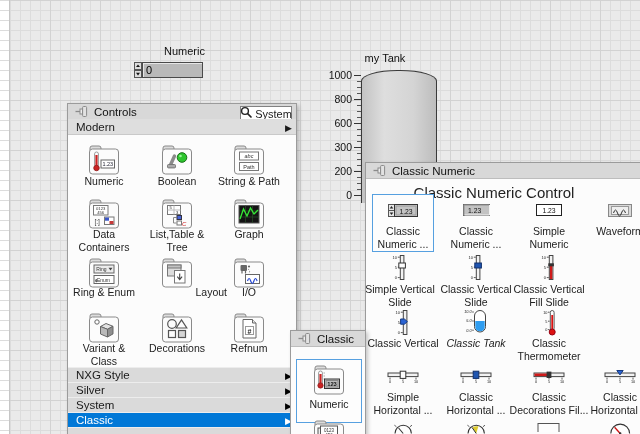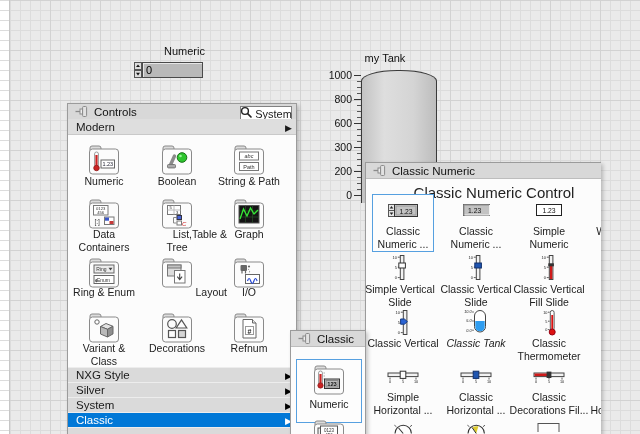--- a/index.html
+++ b/index.html
@@ -192,21 +192,21 @@
   <line x1="13" y1="7.5" x2="13" y2="16.5" stroke="#bbb"></line>
   <line x1="6.5" y1="12" x2="19.5" y2="12" stroke="#bbb"></line>
   <text x="9.7" y="11.4" font-size="4.2" text-anchor="middle" fill="#333">5</text>
   <text x="16.2" y="16" font-size="4.2" text-anchor="middle" fill="#333">3</text>
   <path d="M12.5 19.5 h3 M12.5 19.5 v5.5 h3" stroke="#888" fill="none"></path>
   <rect x="16" y="17.5" width="4.5" height="4" fill="#4a66d8" stroke="#334"></rect>
   <text x="21" y="27.5" font-size="6" fill="#c22" font-style="italic">C</text>
   <rect x="16" y="23" width="4.5" height="4" fill="#fff" stroke="#777"></rect>
             </svg>
           </div>
-          <div class="lbl abs" style="left: -16px; width: 100px; text-align: right; top: 33px;">List,Table &amp;</div>
+          <div class="lbl abs" style="left: -16px; width: 100px; text-align: center; top: 33px;">List,Table &amp;</div>
           <div class="lbl abs" style="left: -16px; width: 100px; text-align: center; top: 46px;">Tree</div>
         </div>
         <div class="pitem" style="left: 147px; top: 91px; width: 68px;">
           <div class="iconwrap" style="margin-top: 3px;">
             <svg width="32" height="32" viewBox="0 0 32 32">
               <rect x="2" y="2" width="11" height="6" rx="2" fill="#dcdcdc" stroke="#8a8a8a"></rect>
   <rect x="1.5" y="5" width="29" height="25" rx="3" fill="#fcfcfc" stroke="#8a8a8a"></rect>
               <rect x="6" y="7.5" width="20" height="17.5" fill="#141414" stroke="#555"></rect>
   <path d="M6 13 h20 M6 19 h20 M12.5 7.5 v17.5 M19.5 7.5 v17.5" stroke="#2a4d2a" stroke-width="0.7"></path>
   <polyline points="7,21 10.5,11 14,18 17.5,10 21,16 25,12" fill="none" stroke="#35e835" stroke-width="1.3"></polyline>
@@ -300,21 +300,21 @@
       </div>
     <div id="bottom-cats">
         <div class="cat-row" style="top: 263px;"><span>NXG Style</span><span class="arr">▶</span></div>
         <div class="cat-row" style="top: 278px;"><span>Silver</span><span class="arr">▶</span></div>
         <div class="cat-row" style="top: 293px;"><span>System</span><span class="arr">▶</span></div>
         <div class="cat-row sel" style="top: 308px;"><span>Classic</span><span class="arr">▶</span></div>
         <div class="cat-row" style="top: 323px; height: 9px;"></div>
       </div>
   </div>
 
-  <div class="palette" id="cn-palette" style="left:365px;top:162px;width:236px;height:273px;border-right:none;">
+  <div class="palette" id="cn-palette" style="left:365px;top:162px;width:276px;height:273px;border-right:none;">
     <div class="pal-header">
       <span id="pin2"><svg width="13" height="15" viewBox="0 0 13 15">
             <line x1="0.5" y1="9.5" x2="5" y2="9.5" stroke="#8a8a8a" stroke-width="1.3"></line>
  <rect x="5" y="7" width="2.6" height="5" fill="#eee" stroke="#8a8a8a"></rect>
  <rect x="7.6" y="4.5" width="4" height="10" rx="1" fill="#e2e2e2" stroke="#8a8a8a"></rect>
           </svg></span>
       <span class="pal-title">Classic Numeric</span>
     </div>
     <div id="cn-tooltip" style="left:18px;top:21px;">Classic Numeric Control</div>
     <div id="cn-grid">

